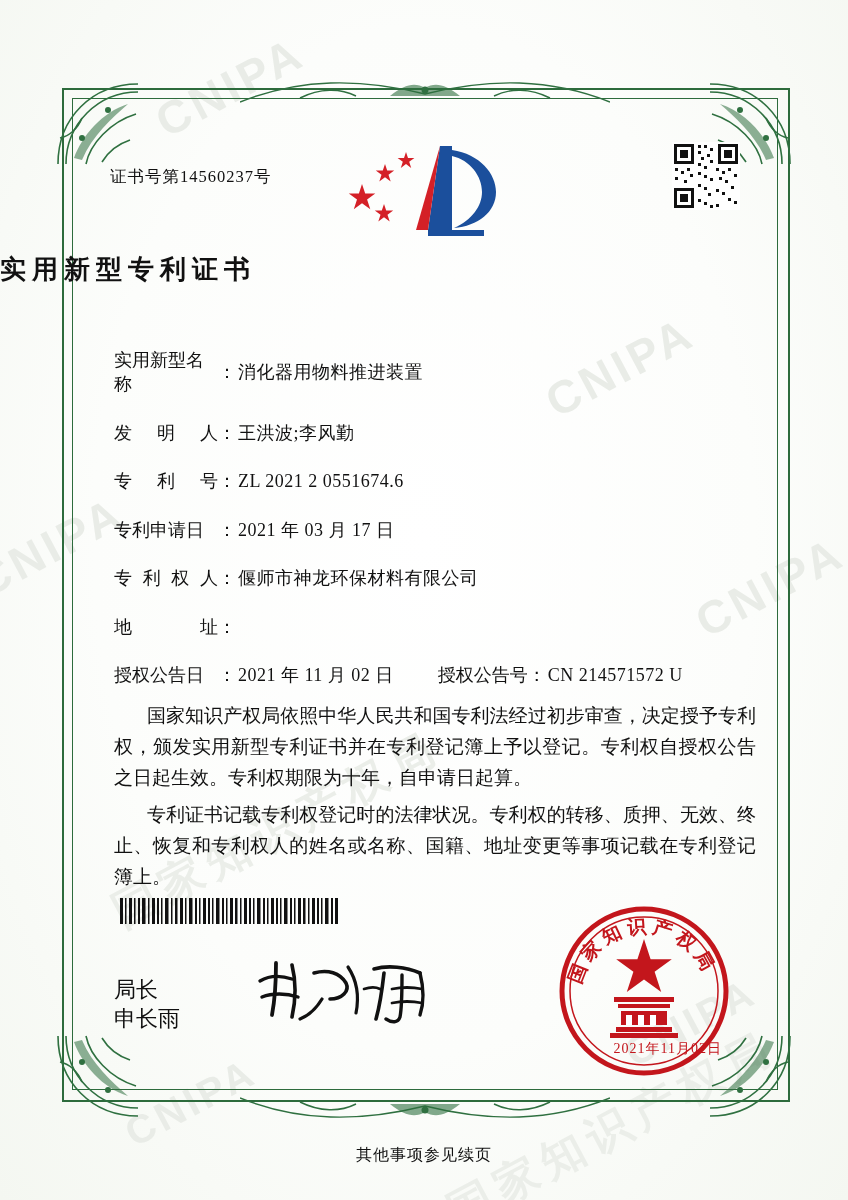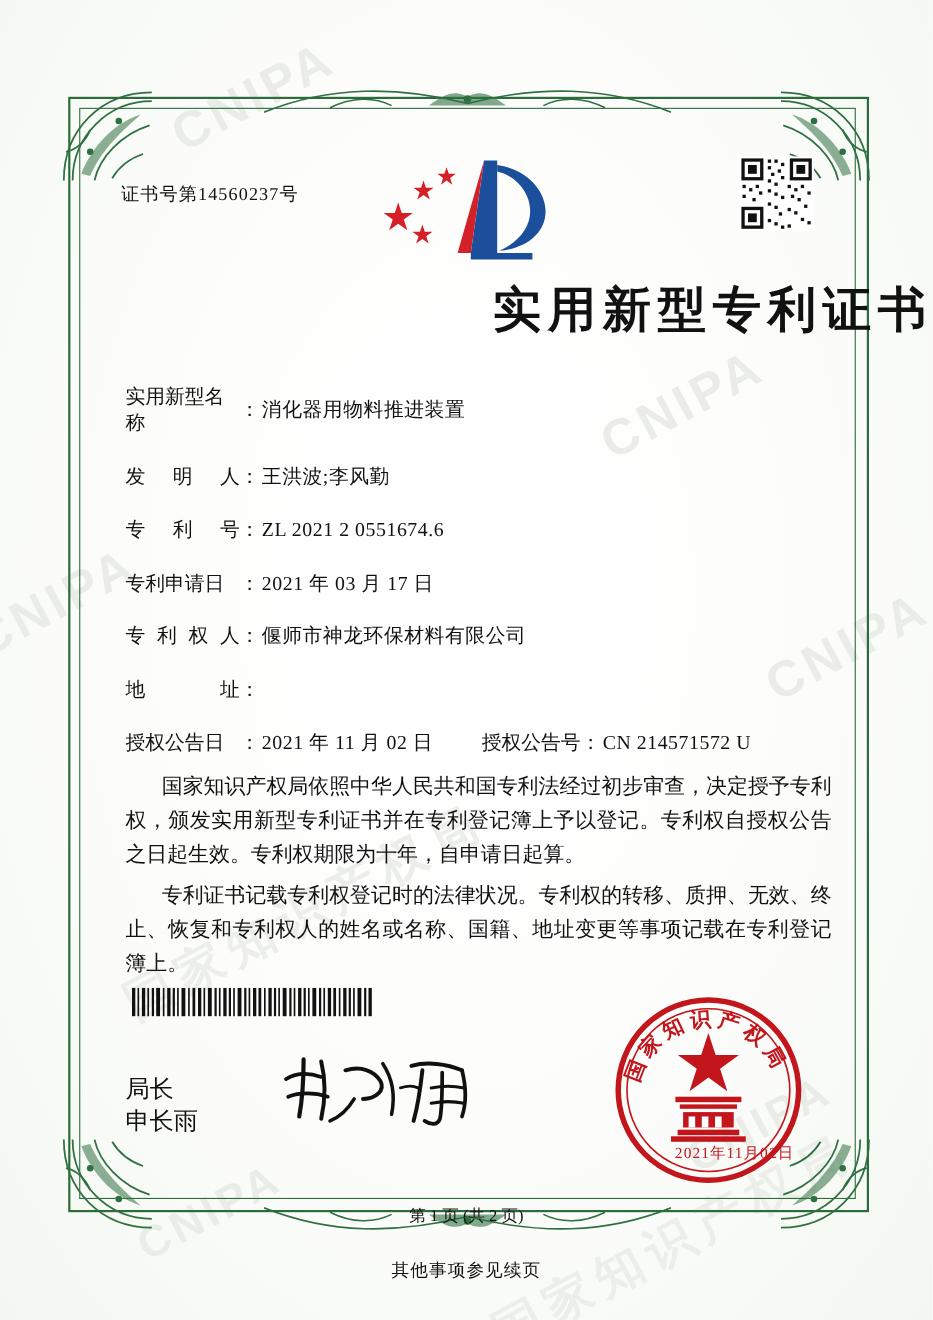--- a/index.html
+++ b/index.html
@@ -61,22 +61,22 @@
   }
   .qr{
     position:absolute;right:108px;top:142px;width:68px;height:68px;
   }
   .logo{
     position:absolute;left:50%;top:140px;transform:translateX(-50%);
     width:160px;height:100px;
   }
   .title{
     position:absolute;left:0;right:0;top:252px;
-    text-align:right;
-    font-size:44px;font-weight:700;letter-spacing:6px;color:#111;
+    text-align:left;
+    font-size:26px;font-weight:700;letter-spacing:6px;color:#111;
     font-family:Liberation Mono, monospace;
   }
 
   
   .fields{position:absolute;left:114px;top:348px;width:640px;}
   .row{
     display:flex;align-items:center;
     margin-bottom:24.5px;
     font-size:18px;color:#111;
   }
@@ -461,16 +461,15 @@
       <path id="sealArcTop" d="M 22 92 A 64 64 0 0 1 150 92" fill="none"></path>
       <text font-family="'DejaVu Serif','Liberation Serif',serif" font-size="19" font-weight="700" fill="#c3161c" letter-spacing="5">
         <textPath href="#sealArcTop" startOffset="6%">国家知识产权局</textPath>
       </text>
 
       <path id="sealArcBot" d="M 26 104 A 62 62 0 0 0 146 104" fill="none"></path>
     </svg>
   </div>
   <div class="seal-date">2021年11月02日</div>
 
-  <div class="page-no">第 1 页 (共 2 页)</div>
   <div class="footer-note">其他事项参见续页</div>
 
 </div>
 
 </body></html>

